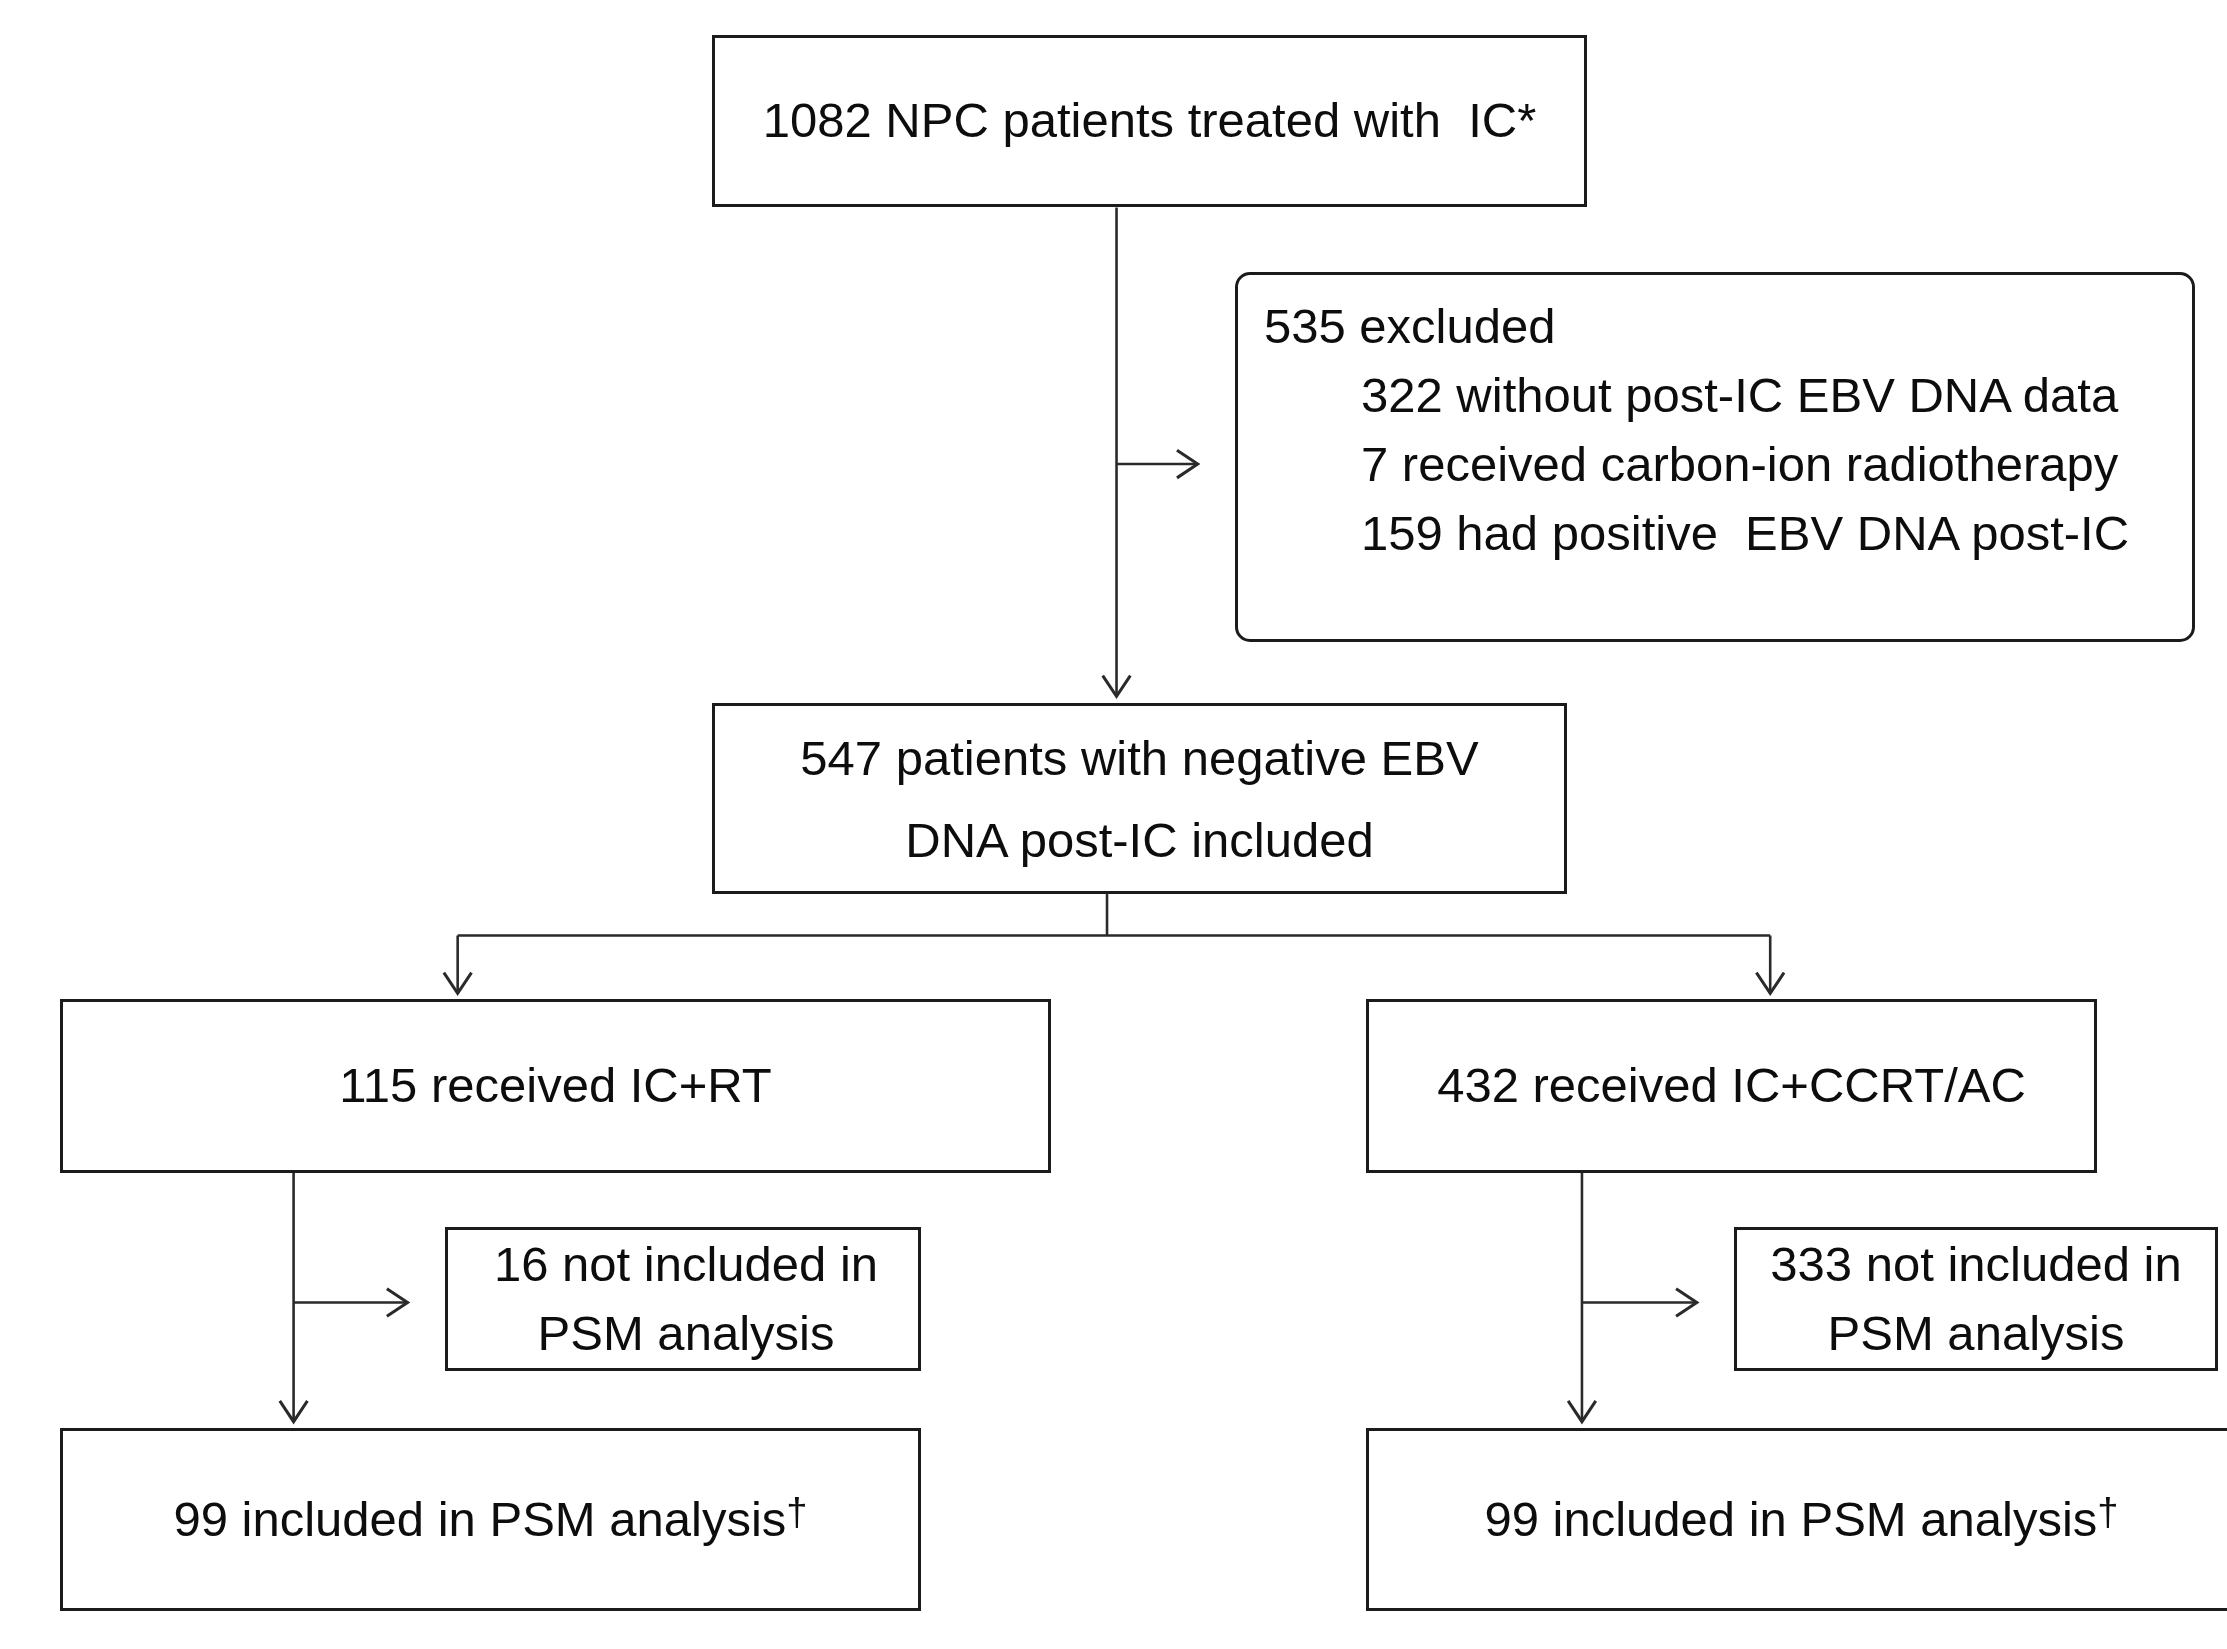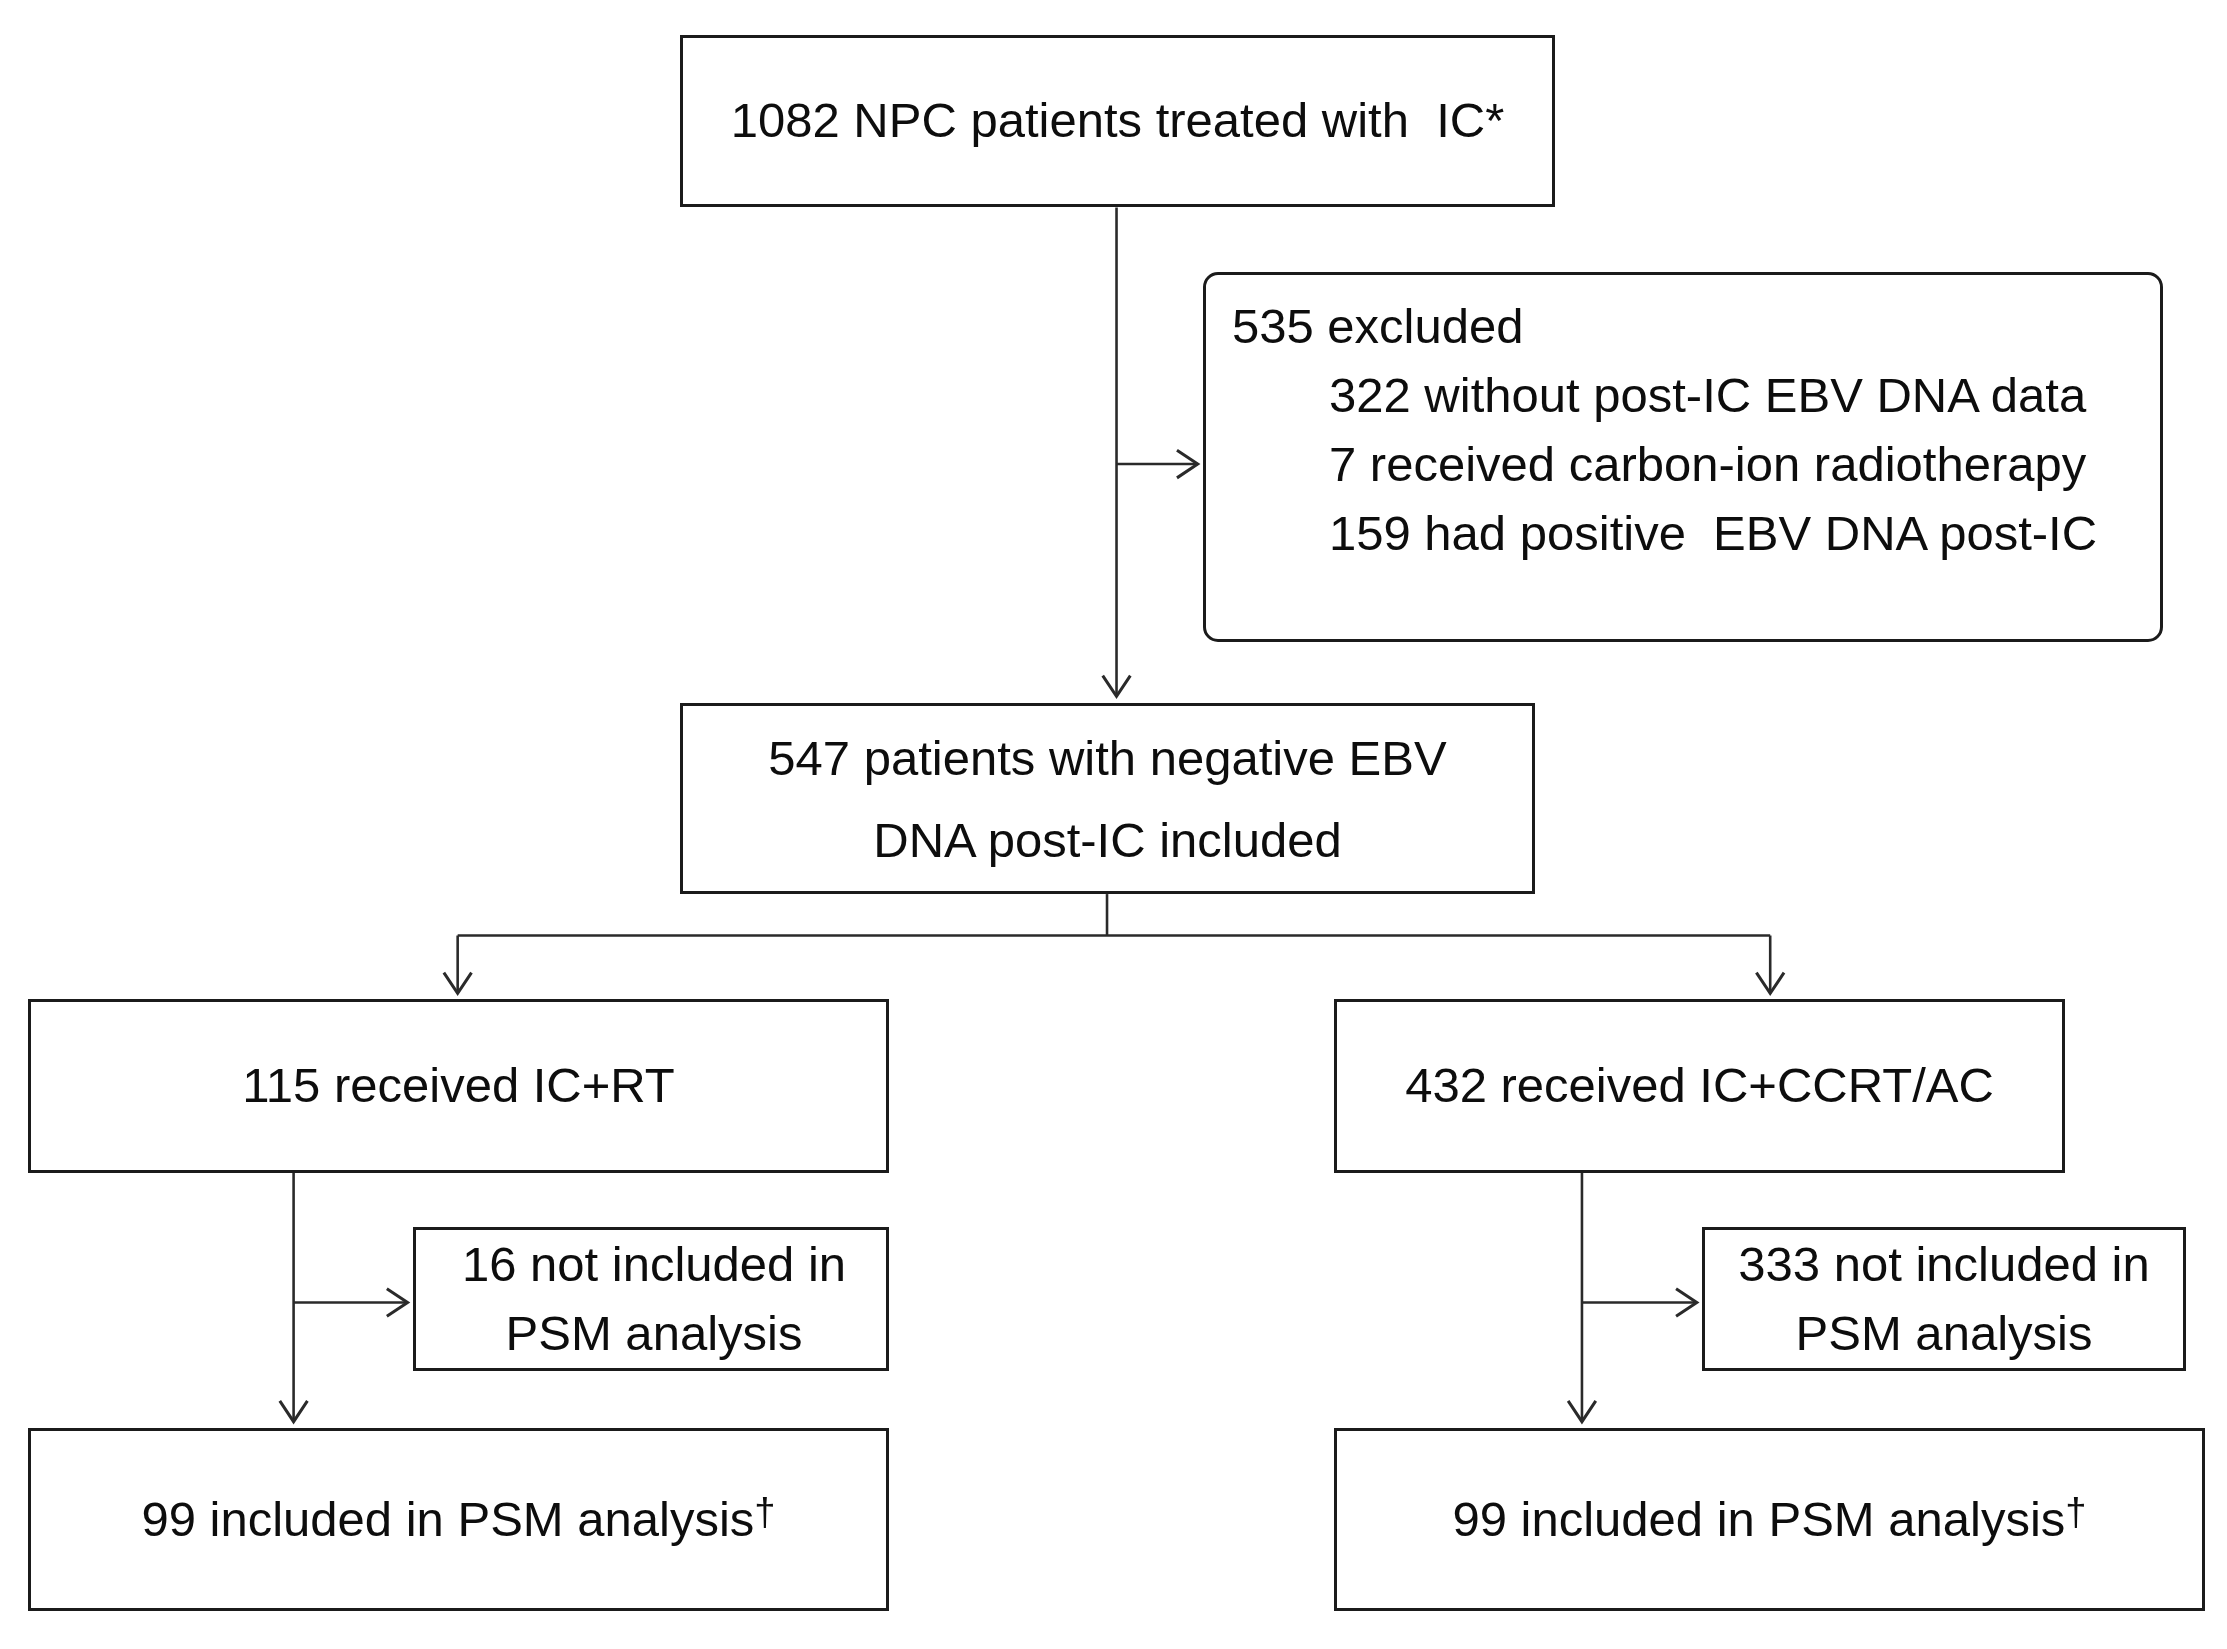--- a/index.html
+++ b/index.html
@@ -28,32 +28,33 @@
     box-sizing: border-box;
     border: 3.5px solid #1b1b1b;
     background: #ffffff;
     display: flex;
     flex-direction: column;
     align-items: center;
     justify-content: center;
     text-align: center;
     font-size: 49px;
     line-height: 1.3;
+    margin-left: 32px;
   }
   .box .label {
     white-space: pre-wrap;
   }
   .box-top        { left: 680px;  top: 35px;   width: 875px; height: 172px; }
   .box-excluded   { left: 1203px; top: 272px;  width: 960px; height: 370px;
                     align-items: flex-start; justify-content: flex-start;
                     text-align: left; padding: 17.3px 8.6px 0 26px; line-height: 69px; border-radius: 15px; }
   .box-excluded .excl-item { margin-left: 97px; white-space: pre-wrap; }
   .box-excluded .excl-title { white-space: pre-wrap; }
   .box-middle     { left: 680px;  top: 703px;  width: 855px;  height: 191px; line-height: 82px; }
-  .box-arm-left   { left: 28px;   top: 999px; width: 861px;  height: 174px; }
+  .box-arm-left   { left: 28px;   top: 999px; width: 991px;  height: 174px; }
   .box-arm-right  { left: 1334px; top: 999px; width: 731px; height: 174px; }
   .box-notpsm-left  { left: 413px;  top: 1227px; width: 476px; height: 144px; line-height: 69px; padding-left: 6px; }
   .box-notpsm-right { left: 1702px; top: 1227px; width: 484px; height: 144px; line-height: 69px; }
   .box-psm-left   { left: 28px;   top: 1428px; width: 861px;  height: 183px; }
   .box-psm-right  { left: 1334px; top: 1428px; width: 871px; height: 183px; }
   .dagger {
     font-size: 0.78em;
     vertical-align: 0.28em;
     line-height: 0;
   }

